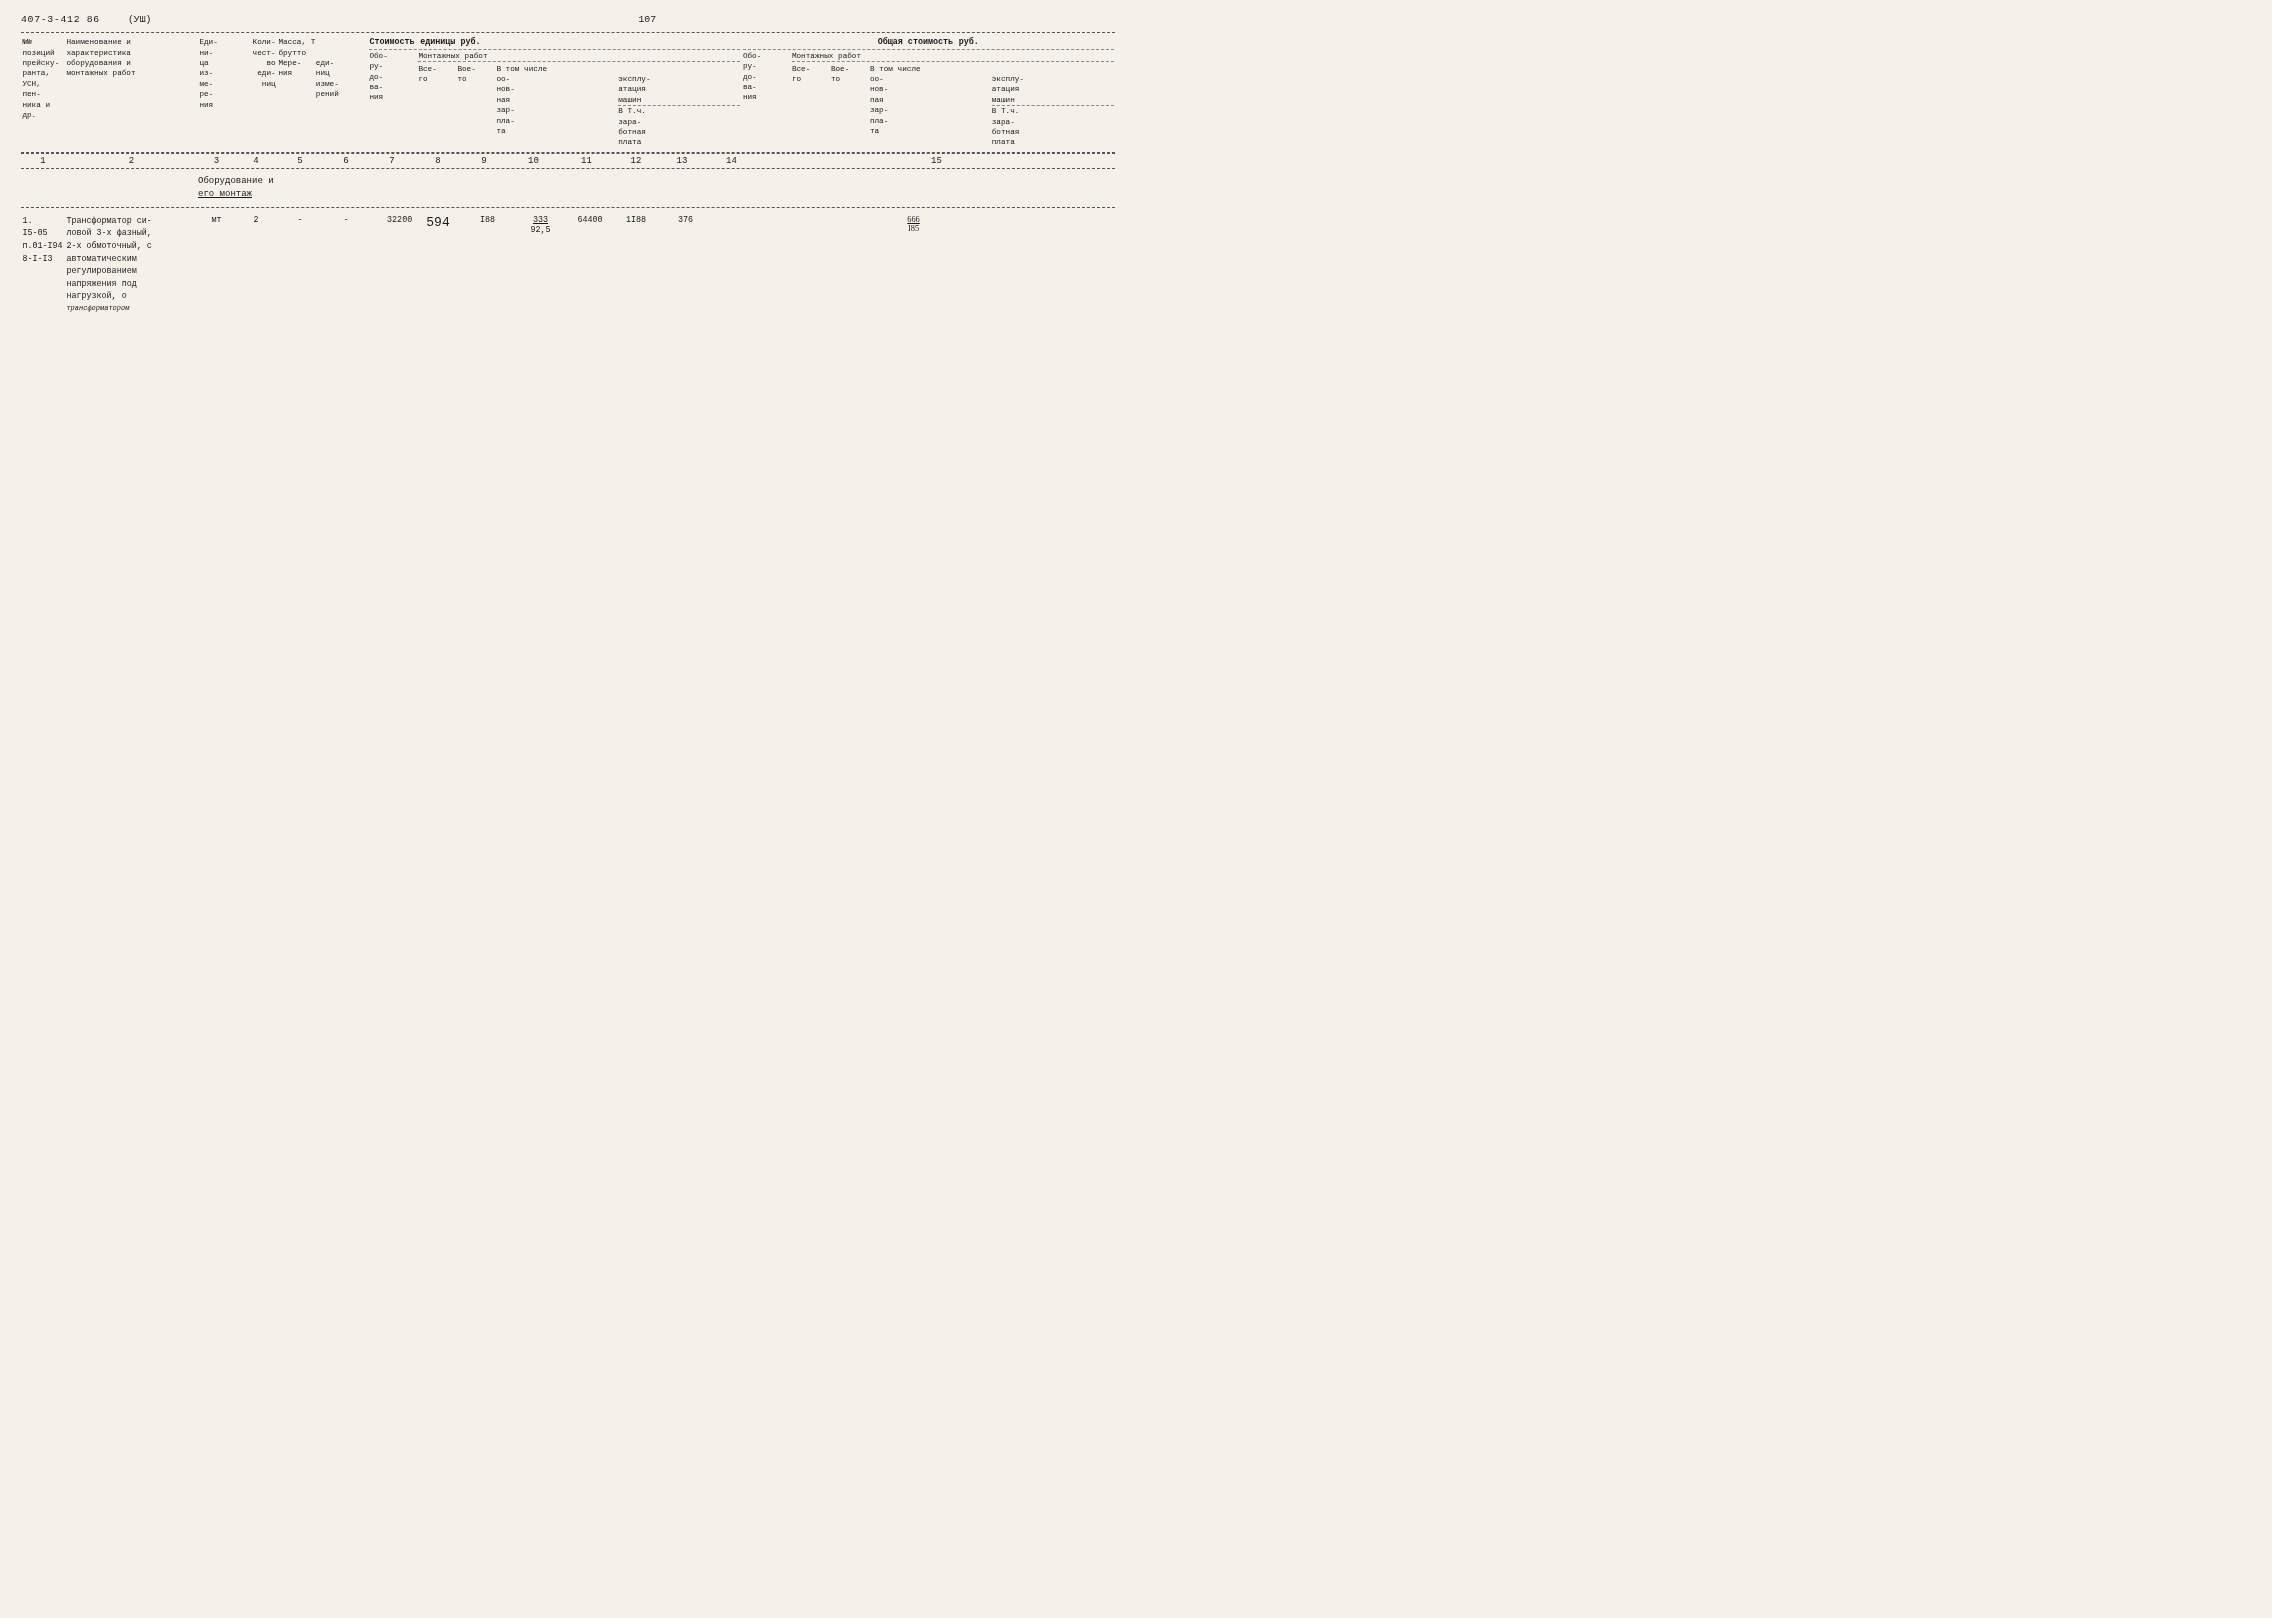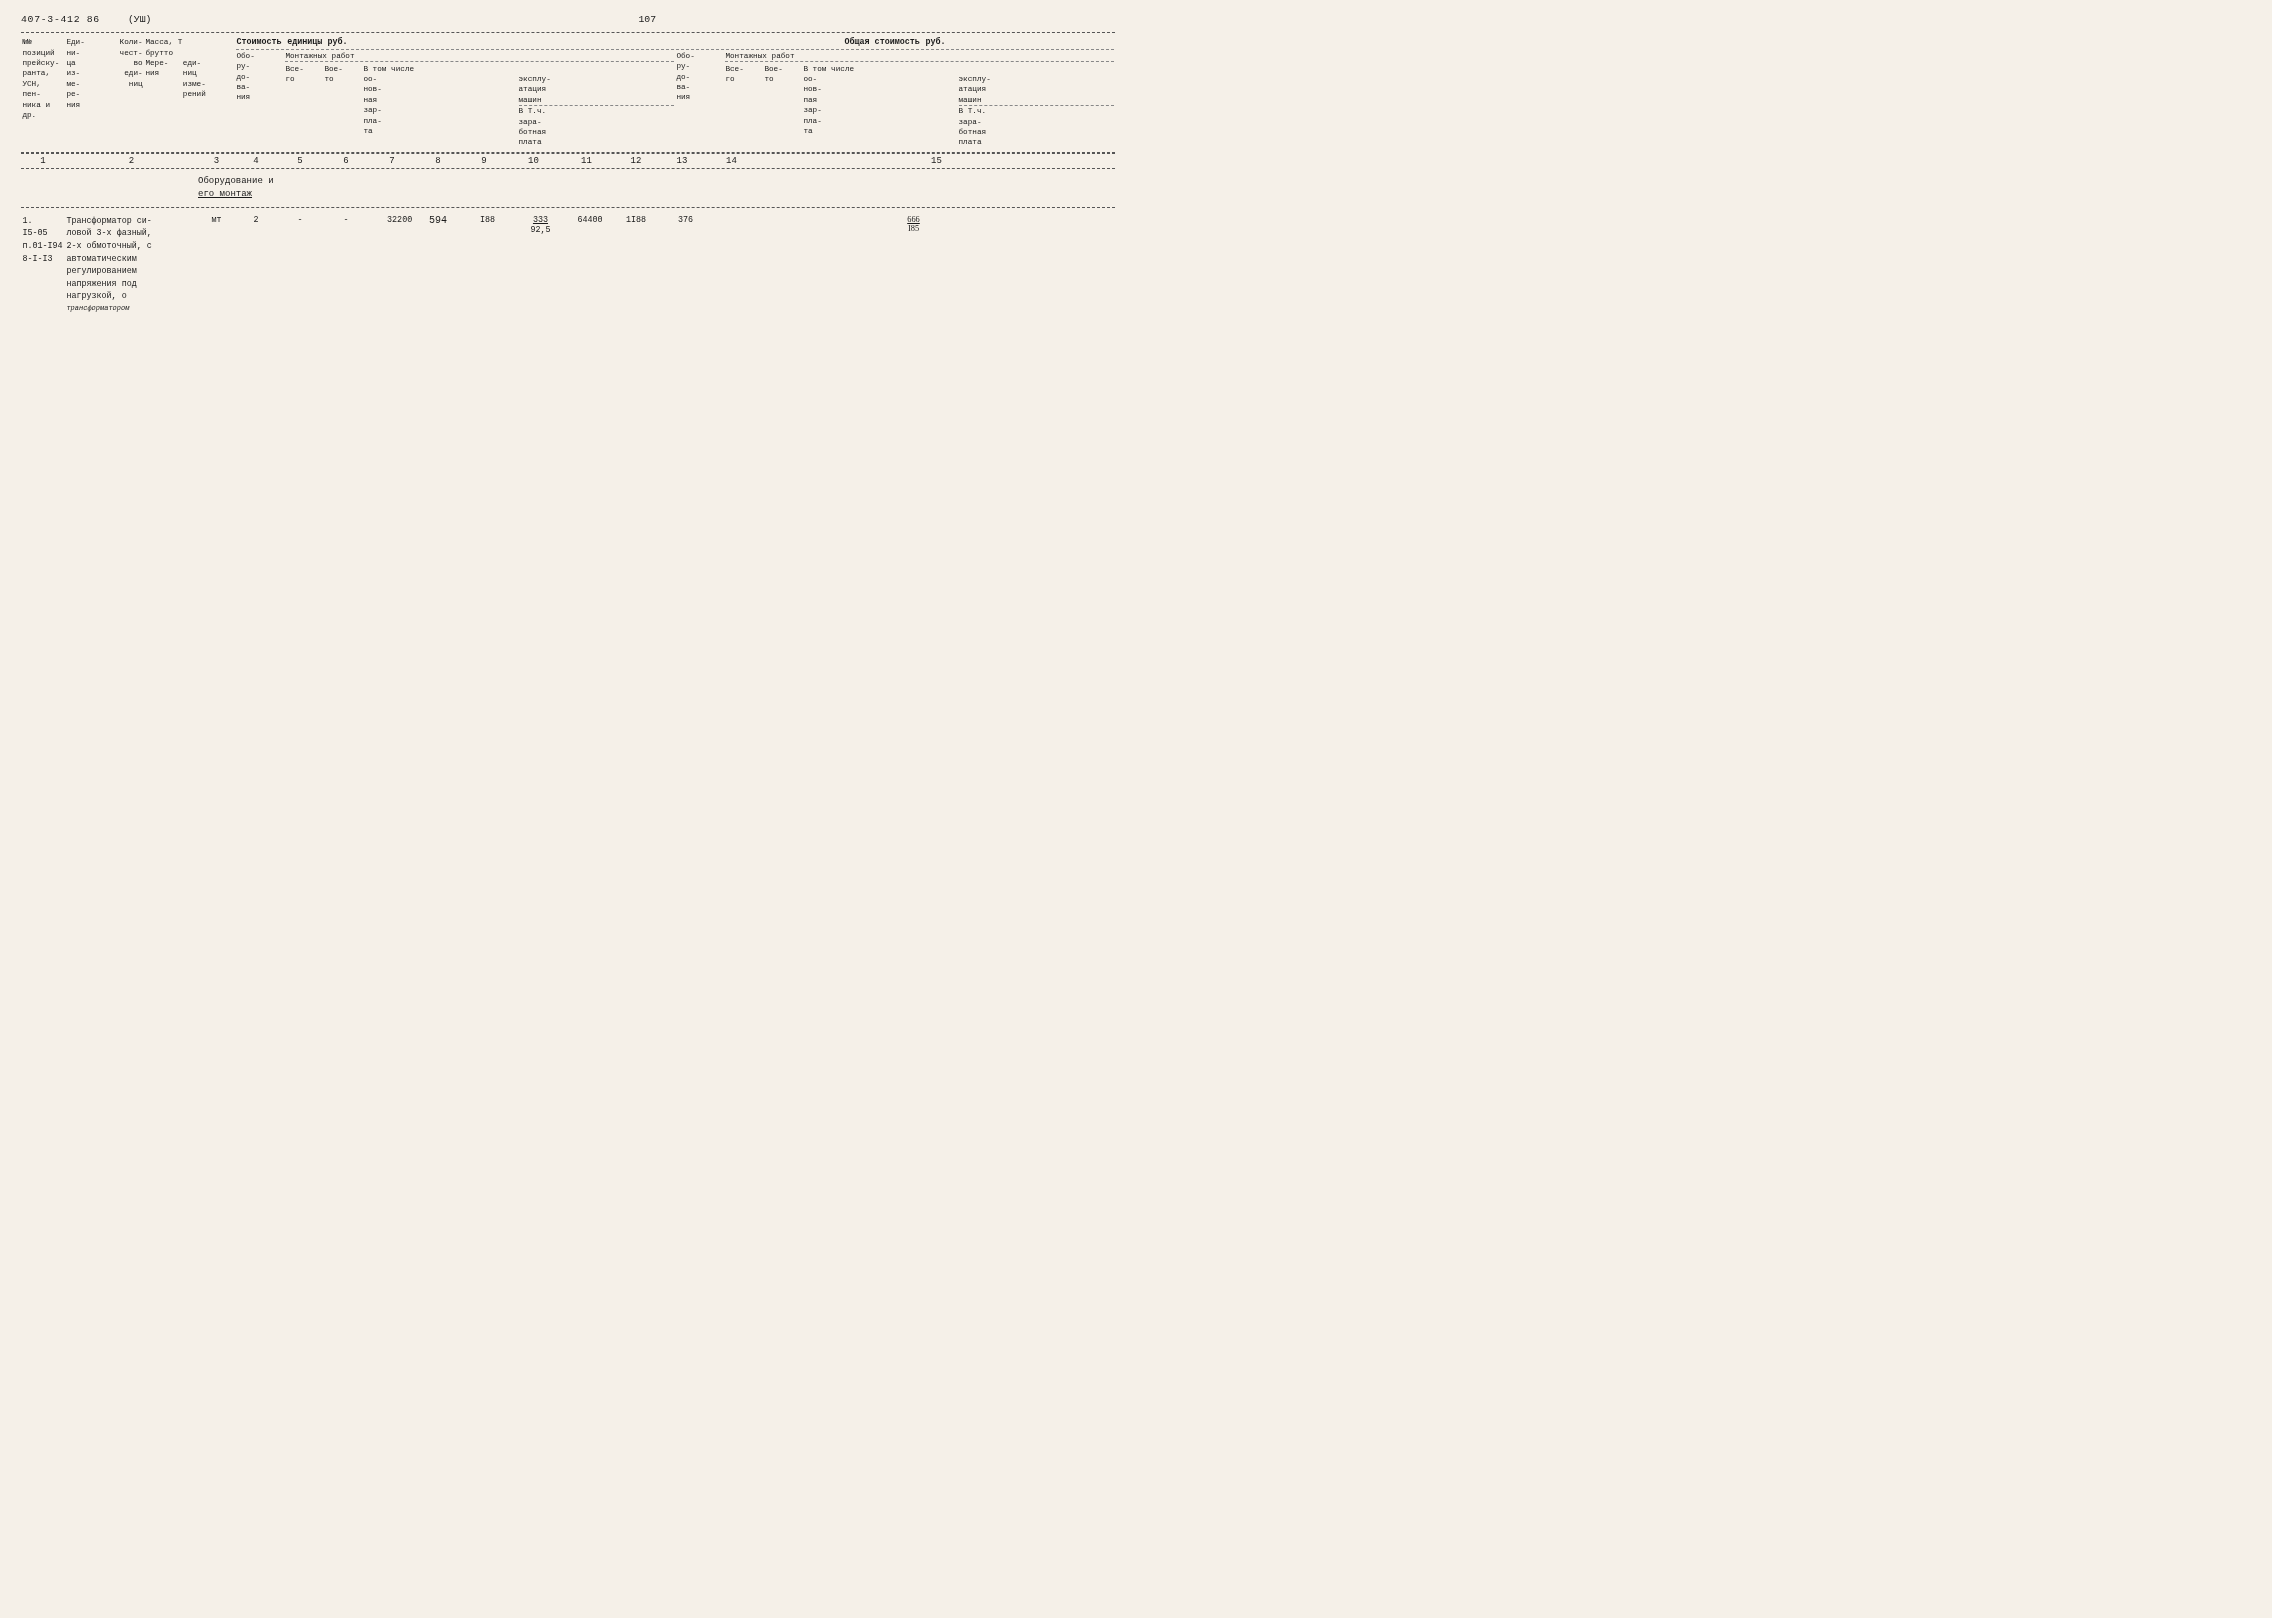--- a/index.html
+++ b/index.html
@@ -60,20 +60,26 @@
       <div style="width:44px; font-size:7.7px; line-height:1.35; padding:1.4px 1.4px;">
         <div>№№</div>
         <div>позиций</div>
         <div>прейску-</div>
         <div>ранта,</div>
         <div>УСН, пен-</div>
         <div>ника и</div>
         <div>др.</div>
       </div>
 
+      <div style="width:133px; font-size:7.7px; line-height:1.35; padding:1.4px 1.4px;">
+        <div>Наименование и</div>
+        <div>характеристика</div>
+        <div>оборудования и</div>
+        <div>монтажных работ</div>
+      </div>
 
       <div style="width:37px; font-size:7.7px; line-height:1.35; padding:1.4px 1.4px;">
         <div>Еди-</div>
         <div>ни-</div>
         <div>ца</div>
         <div>из-</div>
         <div>ме-</div>
         <div>ре-</div>
         <div>ния</div>
       </div>
@@ -268,21 +274,21 @@
       <div style="width:37px; font-size:8.4px; text-align:center; padding:0.7px 1.4px;">мт</div>
 
       <div style="width:42px; font-size:8.4px; text-align:center; padding:0.7px 1.4px;">2</div>
 
       <div style="width:46px; font-size:8.4px; text-align:center; padding:0.7px 1.4px;">-</div>
 
       <div style="width:46px; font-size:8.4px; text-align:center; padding:0.7px 1.4px;">-</div>
 
       <div style="width:46px; font-size:8.4px; text-align:right; padding:0.7px 2.8px;">32200</div>
 
-      <div style="width:46px; font-size:10px; text-align:center; padding:0.7px 1.4px;">594</div>
+      <div style="width:46px; font-size:13px; text-align:center; padding:0.7px 1.4px;">594</div>
 
       <div style="width:53px; font-size:8.4px; text-align:center; padding:0.7px 1.4px;">I88</div>
 
       <div style="width:53px; font-size:8.4px; text-align:center; padding:0.7px 1.4px;">
         <div style="text-decoration:underline;">333</div>
         <div>92,5</div>
       </div>
 
       <div style="width:46px; font-size:8.4px; text-align:center; padding:0.7px 1.4px;">64400</div>
 

